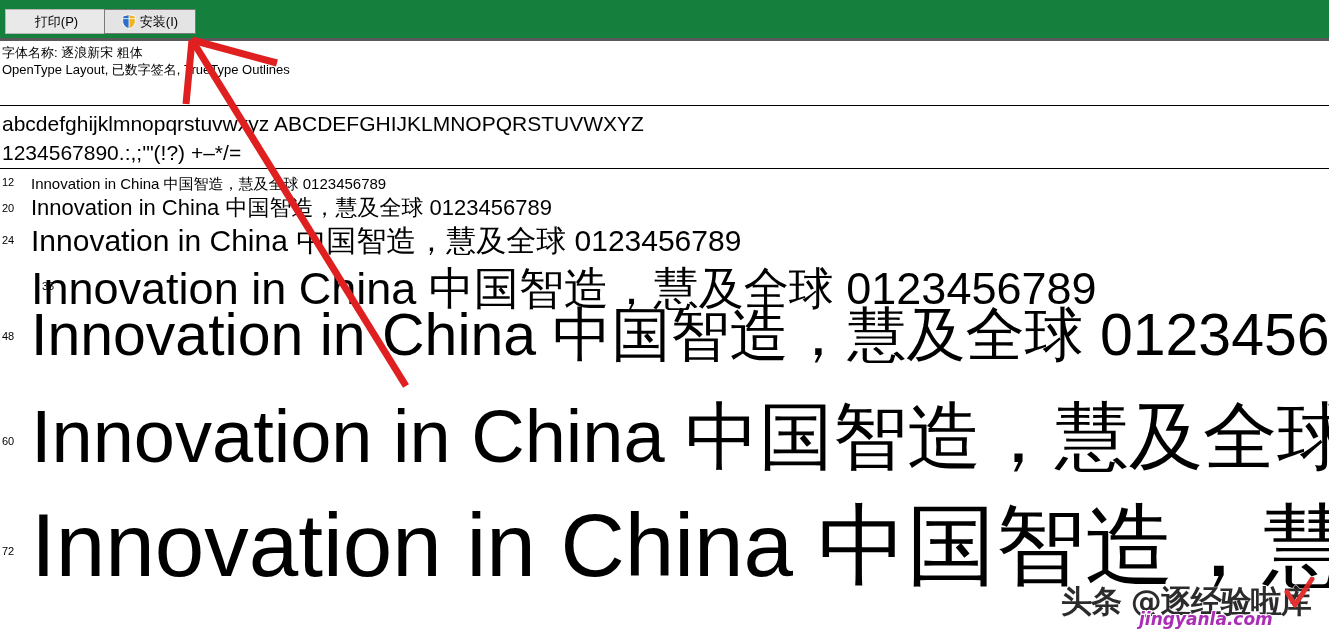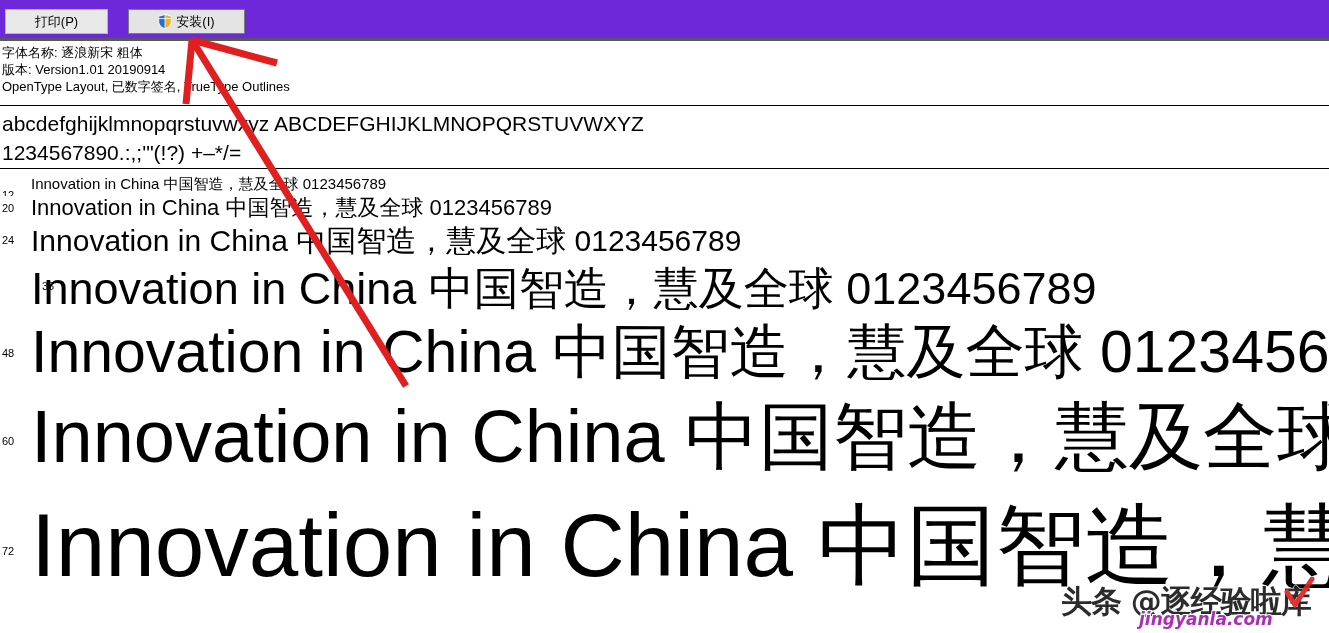--- a/index.html
+++ b/index.html
@@ -15,21 +15,21 @@
     font-family: "Liberation Sans", "DejaVu Sans", sans-serif;
     color: #000000;
   }
 
   
   #toolbar {
     position: absolute;
     left: 0; top: 0;
     width: 1329px;
     height: 41px;
-    background: #6d28d9;
+    background: #15803d;
     border-bottom: 3px solid #595959;
     box-sizing: border-box;
   }
   .tb-btn {
     position: absolute;
     top: 9px;
     height: 25px;
     background: #e9e9e9;
     border: 1px solid #b7b7b7;
     box-sizing: border-box;
@@ -37,21 +37,21 @@
     line-height: 23px;
     text-align: center;
     color: #000;
     font-family: "Liberation Sans", "DejaVu Sans", sans-serif;
     padding: 0;
     cursor: default;
     white-space: nowrap;
   }
   #print-button { left: 5px; width: 103px; }
   #install-button {
-    left: 128px; width: 117px;
+    left: 104px; width: 92px;
     border-color: #7a7a7a;
     background: #e4e4e4;
   }
   #install-button .btn-inner {
     display: inline-flex;
     align-items: center;
     gap: 4px;
     justify-content: center;
     line-height: 23px;
   }
@@ -212,50 +212,49 @@
           <path d="M1 4.6 L13 4.6" stroke="#ffffff" stroke-width="0.8"></path>
         </svg>
       </span>
       <span>安装(I)</span>
     </span>
   </button>
 </div>
 
 <div id="info-block">
   <div class="info-line">字体名称: 逐浪新宋 粗体</div>
-  <div class="info-line">版本: Version1.01 20190914</div>
   <div class="info-line">OpenType Layout, 已数字签名, TrueType Outlines</div>
 </div>
 
 <div class="rule" id="rule-1"></div>
 <div class="rule" id="rule-2"></div>
 
 <div id="glyph-block">
   <div class="glyph-line">abcdefghijklmnopqrstuvwxyz ABCDEFGHIJKLMNOPQRSTUVWXYZ</div>
   <div class="glyph-line">1234567890.:,;'"(!?) +–*/=</div>
 </div>
 
 <div id="samples">
     <div class="sample-row" style="top: 8px; height: 20.25px;">
-      <div class="size-label" style="top: 14px;">12</div>
+      <div class="size-label" style="top: 1px;">12</div>
       <div class="sample-text" style="font-size: 15px; top: 0px;">Innovation in China 中国智造，慧及全球 0123456789</div>
     </div>
     <div class="sample-row" style="top: 29px; height: 29.7px;">
       <div class="size-label" style="top: 6px;">20</div>
       <div class="sample-text" style="font-size: 22px; top: 0px;">Innovation in China 中国智造，慧及全球 0123456789</div>
     </div>
     <div class="sample-row" style="top: 58px; height: 40.5px;">
       <div class="size-label" style="top: 9px;">24</div>
       <div class="sample-text" style="font-size: 30px; top: 0px;">Innovation in China 中国智造，慧及全球 0123456789</div>
     </div>
     <div class="sample-row" style="top: 98px; height: 60.75px;">
       <div class="size-label" style="top: 15px; margin-left: 40px;">36</div>
       <div class="sample-text" style="font-size: 45px; top: 0px;">Innovation in China 中国智造，慧及全球 0123456789</div>
     </div>
-    <div class="sample-row" style="top: 155px; height: 79.65px;">
+    <div class="sample-row" style="top: 138px; height: 79.65px;">
       <div class="size-label" style="top: 25px;">48</div>
       <div class="sample-text" style="font-size: 59px; top: 0px;">Innovation in China 中国智造，慧及全球 0123456789</div>
     </div>
     <div class="sample-row" style="top: 232px; height: 99.9px;">
       <div class="size-label" style="top: 36px;">60</div>
       <div class="sample-text" style="font-size: 74px; top: 0px;">Innovation in China 中国智造，慧及全球 0123456789</div>
     </div>
     <div class="sample-row" style="top: 333px; height: 120.15px;">
       <div class="size-label" style="top: 45px;">72</div>
       <div class="sample-text" style="font-size: 89px; top: 0px;">Innovation in China 中国智造，慧及全球 0123456789</div>

